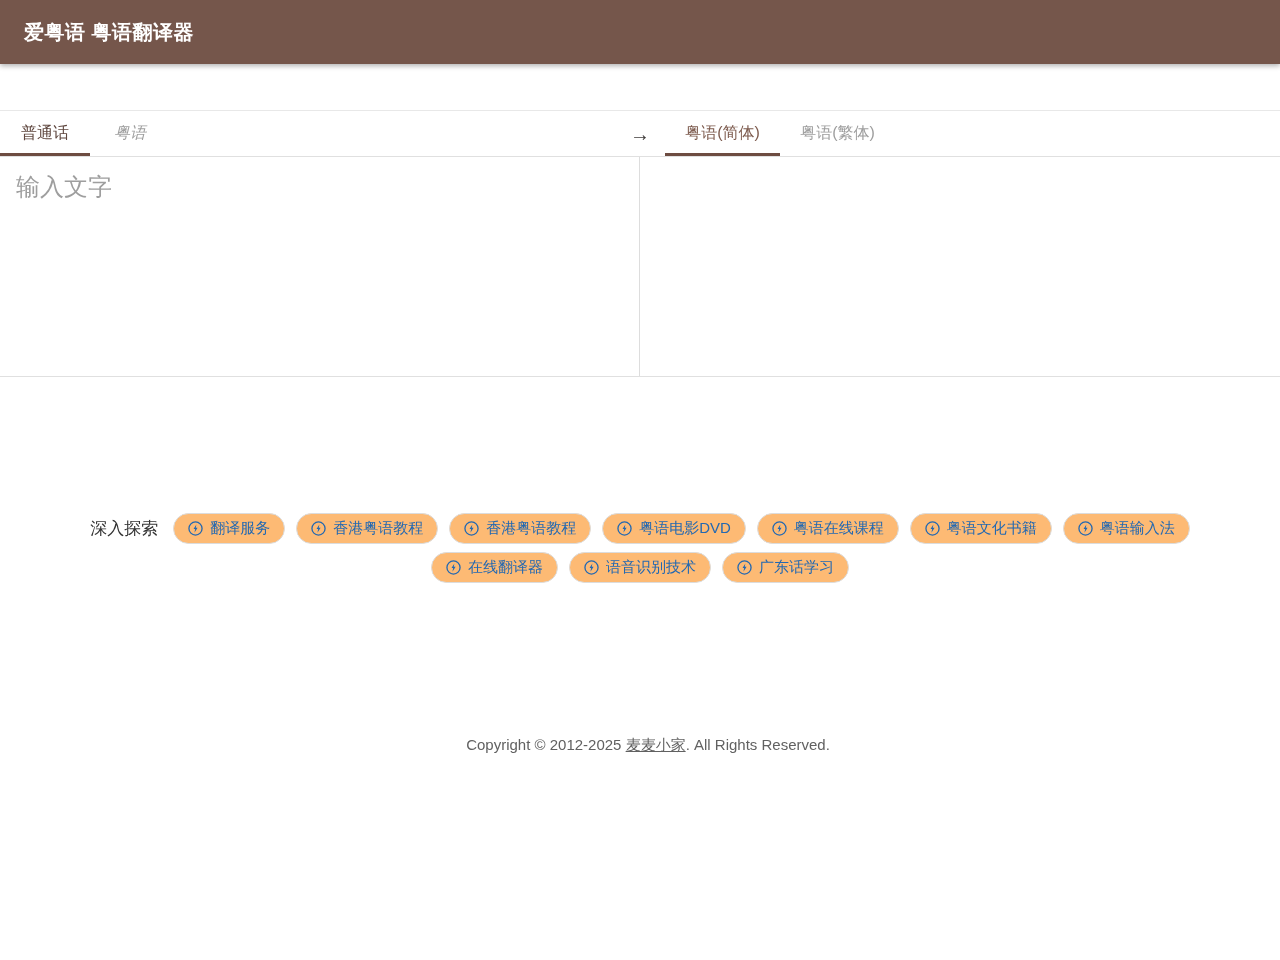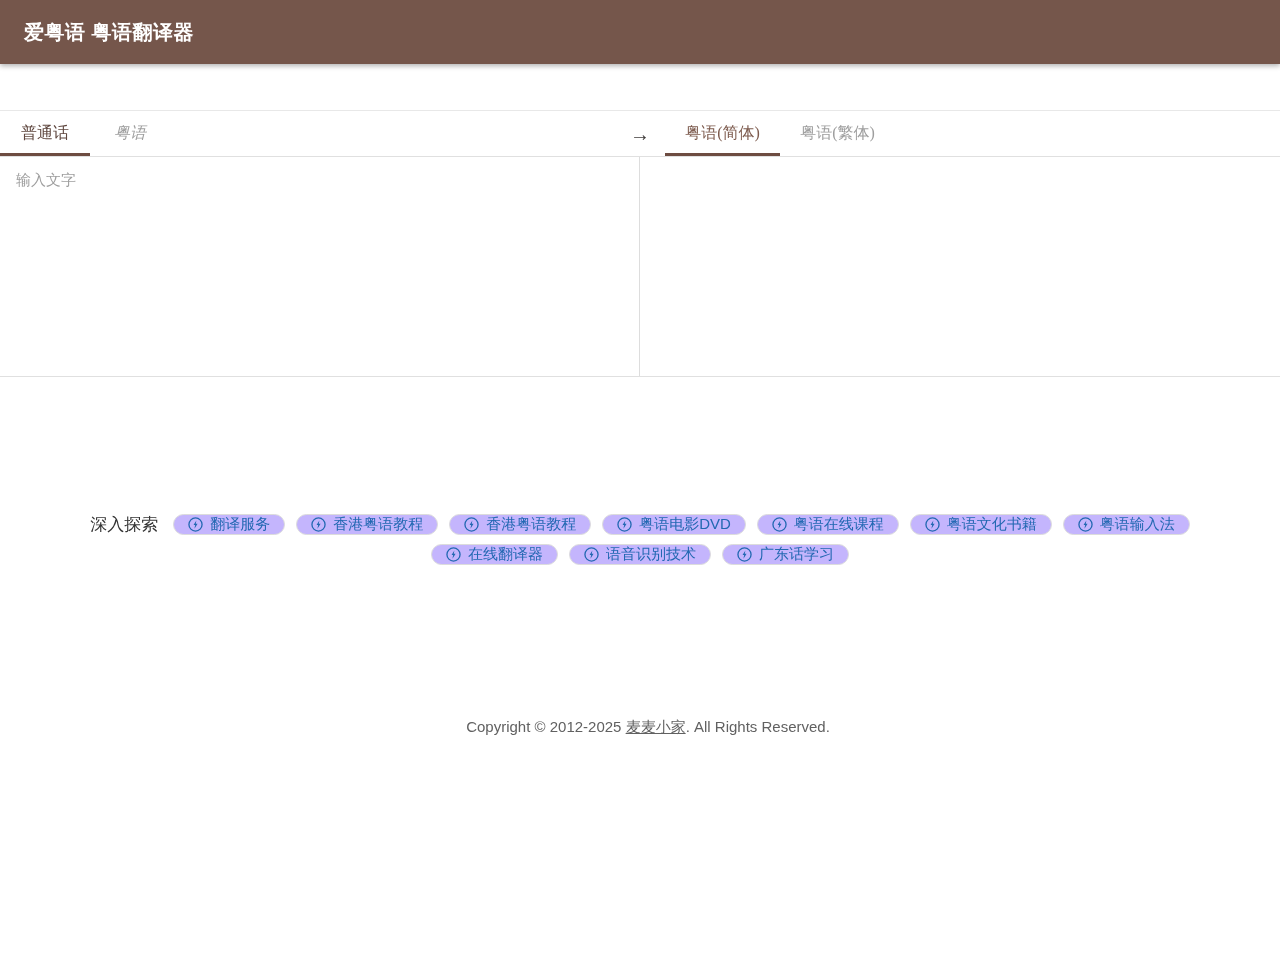--- a/index.html
+++ b/index.html
@@ -43,21 +43,21 @@
     align-items: center;
     justify-content: center;
     font-size: 16px;
     color: #9e9e9e;
     cursor: pointer;
     border-bottom: 3px solid transparent;
     padding-top: 3px;
   }
   .tab-half.left .tab:nth-child(1) { width: 90px; }
   .tab-half.left .tab:nth-child(2) { width: 80px; font-style: italic; }
-  .tab-half.right .tab { width: 115px; font-family: Liberation Serif, serif; }
+  .tab-half.right .tab { width: 115px; }
   .tab.active { border-bottom-color: #6d4c41; }
   .tab-half.left  .tab.active { color: #5f473f; }
   .tab-half.right .tab.active { color: #7d5b4e; }
   .direction-arrow {
     position: absolute;
     left: 640px;
     top: 50%;
     transform: translate(-50%, -50%);
     font-size: 20px;
     font-weight: bold;
@@ -75,21 +75,21 @@
     width: 640px;
     border-right: 1px solid #dddddd;
   }
   .panel-left textarea {
     width: 100%;
     height: 100%;
     border: none;
     outline: none;
     resize: none;
     padding: 14px 16px;
-    font-size: 15px;
+    font-size: 24px;
     color: #333;
     font-family: inherit;
     background: transparent;
   }
   .panel-left textarea::placeholder { color: #9e9e9e; opacity: 1; }
   .panel-right {
     width: 640px;
     padding: 26px 28px;
     font-size: 22px;
     color: #9e9e9e;
@@ -108,25 +108,25 @@
   .explore-label {
     font-size: 17px;
     color: #333333;
     margin-right: 4px;
     white-space: nowrap;
   }
   .pill {
     display: inline-flex;
     align-items: center;
     gap: 7px;
-    height: 21px;
+    height: 31px;
     padding: 0 14px;
     border: 1px solid #dcdcdc;
     border-radius: 16px;
-    background: #c4b5fd;
+    background: #fdba74;
     color: #2268b2;
     font-size: 15px;
     cursor: pointer;
     white-space: nowrap;
     text-decoration: none;
   }
   .pill svg { flex: 0 0 auto; display: block; }
   
   .footer {
     margin-top: 153px;

